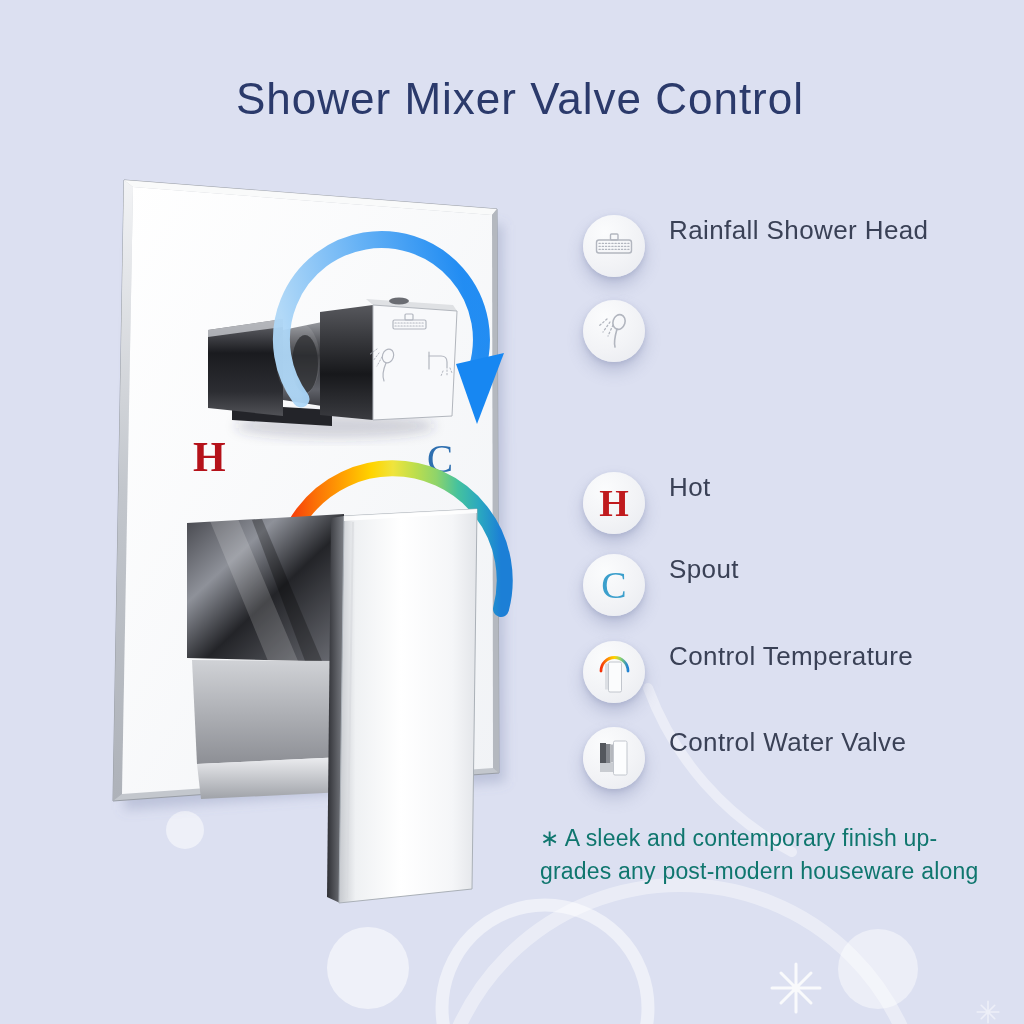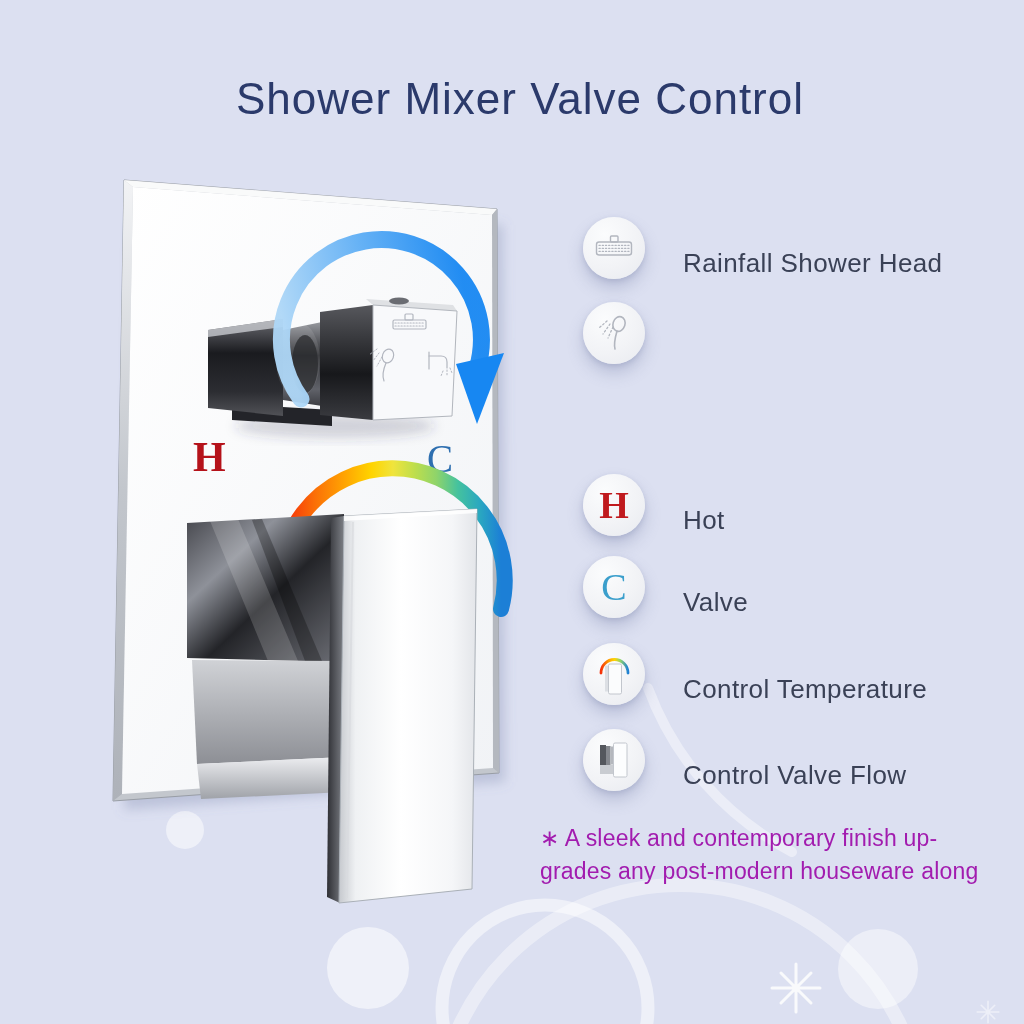--- a/index.html
+++ b/index.html
@@ -8,34 +8,34 @@
     background:#dce0f1;
     font-family:"Liberation Sans",sans-serif;
   }
   .abs{position:absolute;left:0;top:0;}
   .title{
     position:absolute;left:0;top:66px;width:1024px;margin:8px;
     text-align:center;font-size:44px;font-weight:normal;letter-spacing:1px;
     color:#2b3a6b;
   }
   .legend{position:absolute;left:0;top:0;width:1024px;height:1024px;pointer-events:none;}
-  .legend-row{position:absolute;left:583px;display:flex;align-items:flex-end;gap:38px;height:64px;}
+  .legend-row{position:absolute;left:583px;display:flex;align-items:flex-start;gap:24px;height:64px;}
   .legend-circle{
     width:62px;height:62px;border-radius:50%;flex:0 0 62px;
     background:radial-gradient(circle at 35% 28%, #fbfcfd 0%, #f2f3f6 55%, #e8eaef 100%);
     box-shadow:0 9px 16px rgba(105,115,160,.30), 0 2px 5px rgba(110,120,160,.22);
     display:flex;align-items:center;justify-content:center;overflow:hidden;
   }
   .legend-label{font-size:26px;color:#3a4156;letter-spacing:.4px;white-space:nowrap;}
   .letter-icon{font-family:"Liberation Serif",serif;font-size:38px;line-height:1;}
   .letter-hot{color:#c01a1e;font-weight:bold;}
   .letter-cold{color:#3b9fcc;}
   .footnote{
     position:absolute;left:540px;top:822px;width:478px;
-    font-size:23px;line-height:1.42;color:#a21caf;letter-spacing:.2px;
+    font-size:23px;line-height:1.42;color:#0f766e;letter-spacing:.2px;
   }
   .icon-stroke{stroke:#b2b6bf;fill:none;stroke-linecap:round;stroke-linejoin:round;}
 </style>
 </head>
 <body>
 
 <div class="canvas">
 
   <svg class="abs" width="1024" height="1024" viewBox="0 0 1024 1024" aria-hidden="true">
     <g>
@@ -234,21 +234,21 @@
       <div class="legend-circle">
         <span class="letter-icon letter-hot">H</span>
       </div>
       <div class="legend-label">Hot</div>
     </div>
 
     <div class="legend-row" style="top:554px">
       <div class="legend-circle">
         <span class="letter-icon letter-cold">C</span>
       </div>
-      <div class="legend-label">Valve</div>
+      <div class="legend-label">Spout</div>
     </div>
 
     <div class="legend-row" style="top:641px">
       <div class="legend-circle">
         <svg width="44" height="44" viewBox="0 0 44 44">
           <defs>
             <linearGradient id="miniRainbow" gradientUnits="userSpaceOnUse" x1="9" y1="18" x2="36" y2="18">
               <stop offset="0" stop-color="#f5300a"></stop>
                 <stop offset=".3" stop-color="#ffa202"></stop>
                 <stop offset=".5" stop-color="#ffd400"></stop>
@@ -267,21 +267,21 @@
     <div class="legend-row" style="top:727px">
       <div class="legend-circle">
         <svg width="44" height="44" viewBox="0 0 44 44">
           <rect x="8" y="7" width="6" height="20" fill="#54575d"></rect>
           <rect x="14" y="8" width="4.5" height="19" fill="#84878d"></rect>
           <rect x="18.5" y="8.5" width="3" height="18" fill="#b4b7bd"></rect>
           <rect x="8" y="27" width="13.5" height="9" fill="#c9ccd1"></rect>
           <rect x="21.5" y="5" width="13.5" height="34" rx="1.5" fill="#fcfdfe" stroke="#c2c6cd"></rect>
         </svg>
       </div>
-      <div class="legend-label">Control Valve Flow</div>
+      <div class="legend-label">Control Water Valve</div>
     </div>
 
   </div>
 
   <div class="footnote">
     <div>∗ A sleek and contemporary finish up-</div>
     <div>grades any post-modern houseware along</div>
   </div>
 
 </div>

